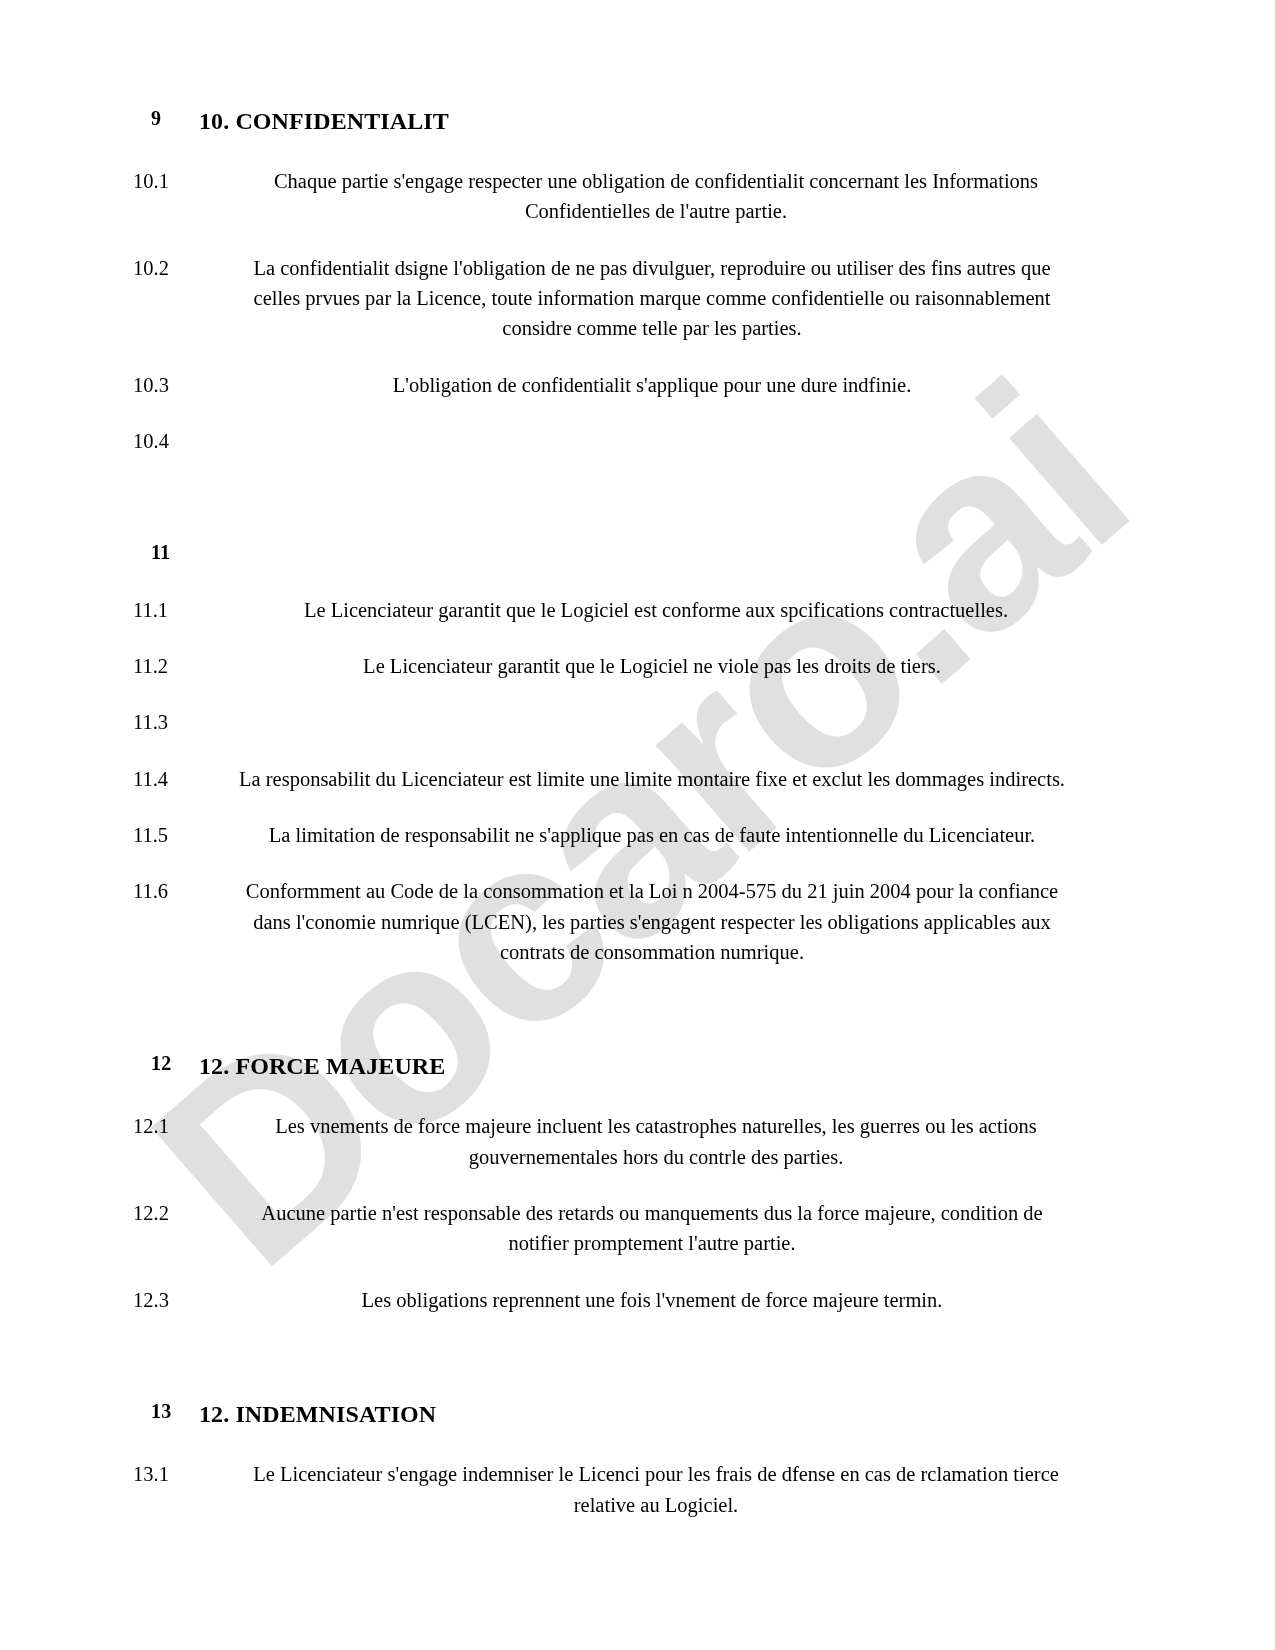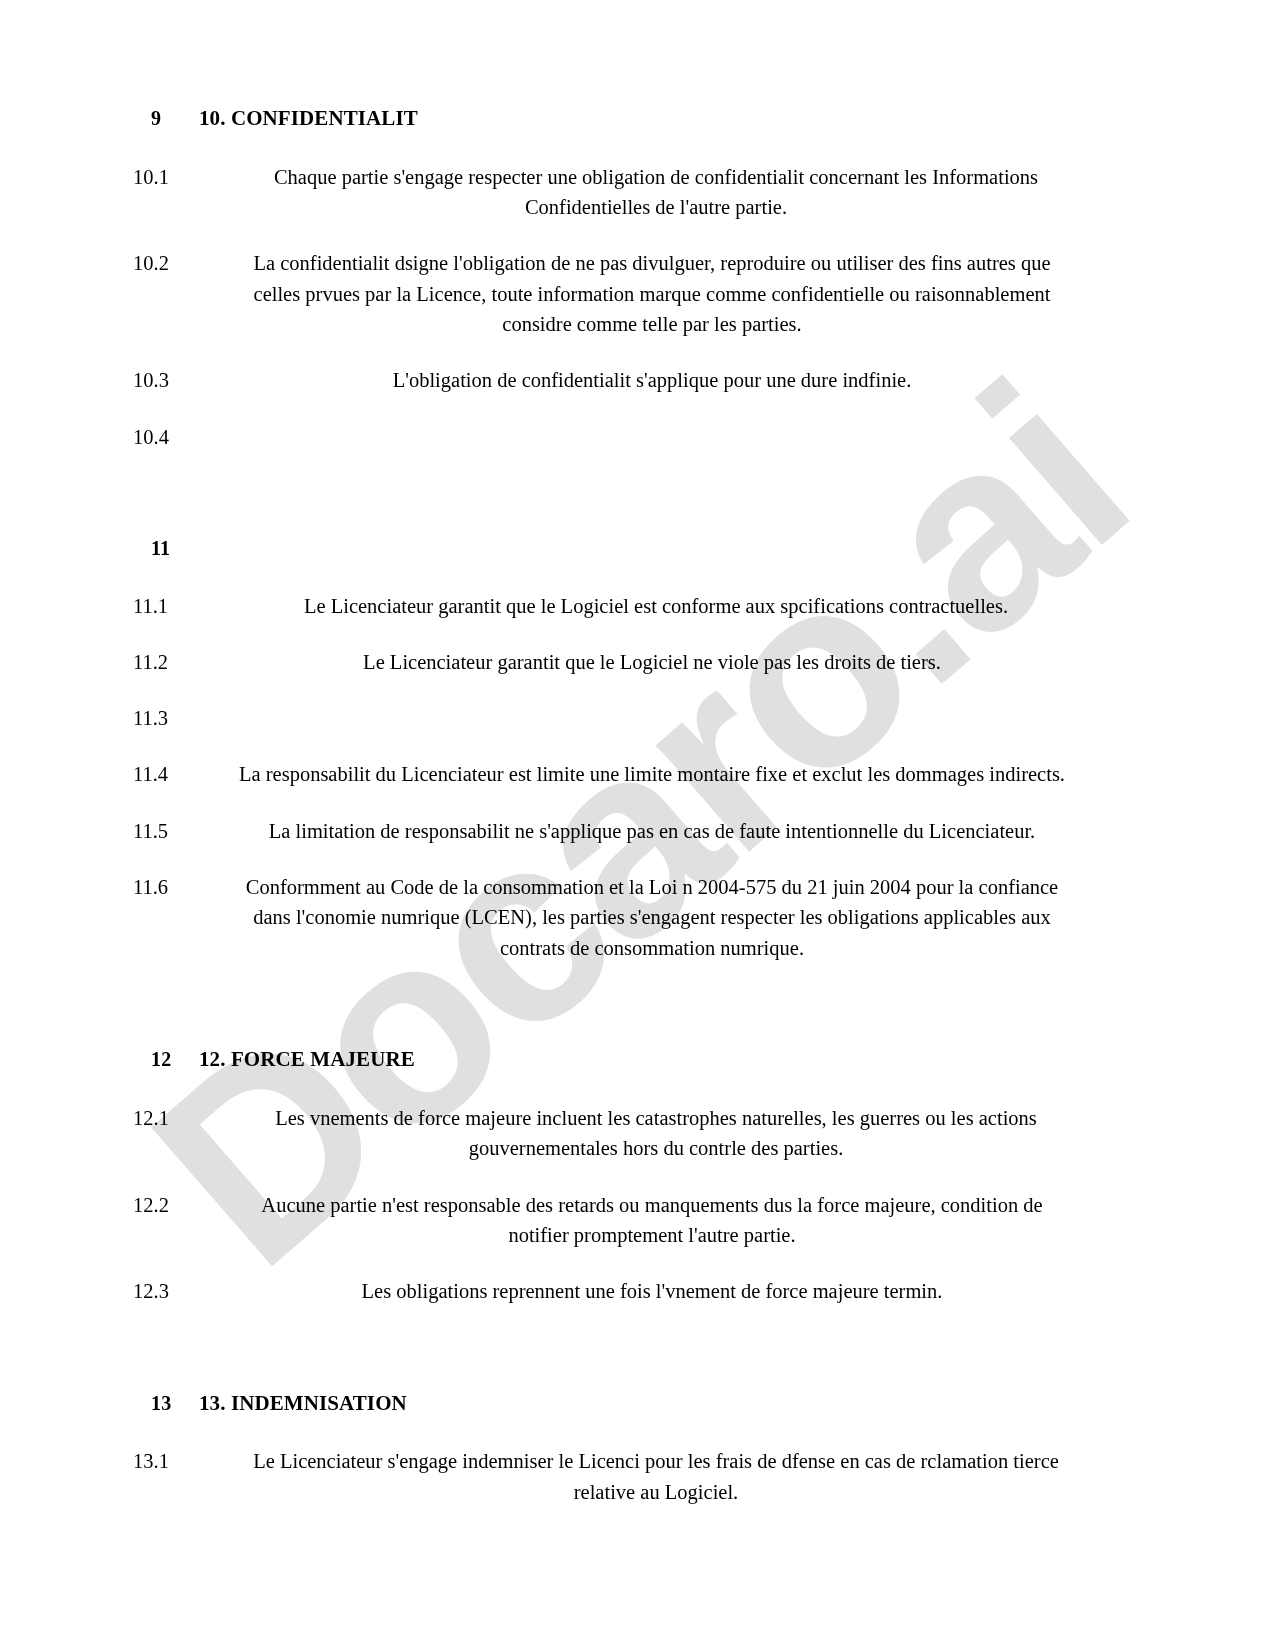--- a/index.html
+++ b/index.html
@@ -67,21 +67,21 @@
     font-weight: 700;
     font-size: 20px;
     line-height: 1.42;
     padding-left: 18px;
     box-sizing: border-box;
     letter-spacing: 0.2px;
   }
   .heading-block .body {
     flex: 1 1 auto;
     font-weight: 700;
-    font-size: 21px;
+    font-size: 24px;
     line-height: 1.42;
     letter-spacing: 0.1px;
   }
 
   .clause-block .num {
     width: 66px;
     flex: 0 0 66px;
     font-size: 20.5px;
     line-height: 1.48;
     box-sizing: border-box;
@@ -180,21 +180,21 @@
       <div class="body">Aucune partie n'est responsable des retards ou manquements dus  la force majeure,  condition de notifier promptement l'autre partie.</div>
     </div>
 
     <div class="block clause-block gap-clause">
       <div class="num">12.3</div>
       <div class="body">Les obligations reprennent une fois l'vnement de force majeure termin.</div>
     </div>
 
     <div class="block heading-block gap-section">
       <div class="num">13</div>
-      <div class="body">13. INDEMNISATION</div>
+      <div class="body">12. INDEMNISATION</div>
     </div>
 
     <div class="block clause-block gap-first-clause">
       <div class="num">13.1</div>
       <div class="body">Le Licenciateur s'engage  indemniser le Licenci pour les frais de dfense en cas de rclamation tierce relative au Logiciel.</div>
     </div>
 
   </div>
 </div>
 

